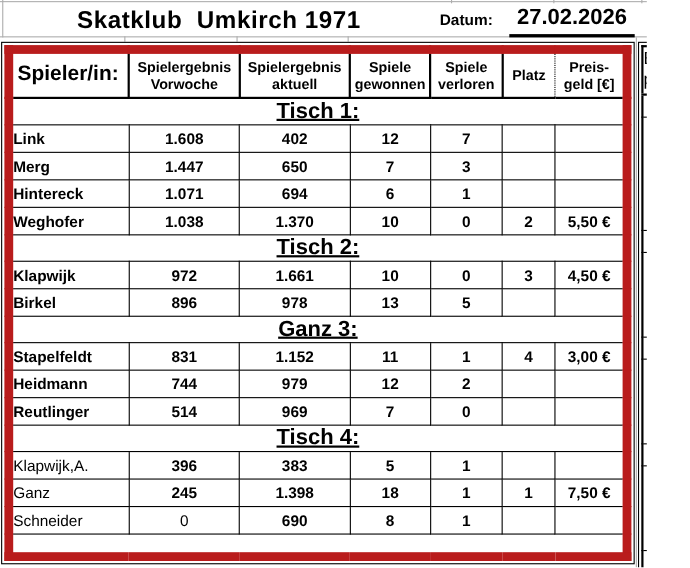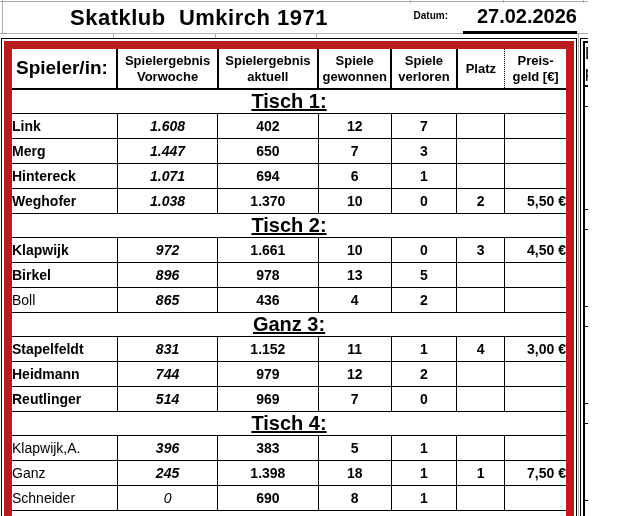--- a/index.html
+++ b/index.html
@@ -7,44 +7,44 @@
   body { font-family:"Liberation Sans", sans-serif; color:#000; }
   .sheet { position:relative; width:588px; height:516px; background:#fff; overflow:hidden; }
 
   
   .gl { position:absolute; background:#adadad; }
 
   
   .title { position:absolute; left:0; top:5px; width:398px; height:28px;
            font-size:22px; font-weight:bold; text-align:center; white-space:pre; letter-spacing:0.5px; }
   .datum-label { position:absolute; left:378px; top:10px; width:70px;
-           font-size:10px; font-weight:bold; text-align:right; }
+           font-size:14px; font-weight:bold; text-align:right; }
   .date-cell { position:absolute; left:463px; top:1px; width:114px; height:33px;
            line-height:31px; border-bottom:3px solid #000; font-size:20px; font-weight:bold;
-           text-align:right; background:transparent; }
+           text-align:center; background:transparent; }
 
   
   .main-wrap { position:absolute; left:1px; top:38px; width:576px;
            border:1px solid #000; padding:2px; background:#fff; }
   table.main { width:570px; table-layout:fixed; border-collapse:collapse; border:8px solid #b91c1c; }
   table.main th, table.main td { border:1px solid #000; padding:0; vertical-align:middle; }
   table.main th { border:2px solid #000; height:44px; font-size:13px; font-weight:bold;
            text-align:center; line-height:1.18; }
   table.main th.c0 { font-size:19px; text-align:left; padding-left:4px; }
   table.main th.platz { border-right:1px dotted #000; }
   table.main th.prize { border-left:1px dotted #000; }
   tr.row-tisch td { height:20px; border-left:2px solid #000; border-right:2px solid #000; }
   .ctisch { text-align:center; }
   .tisch-label { font-size:20px; font-weight:bold; text-decoration:underline; }
   tr.row-player td { height:25px; font-size:14px; }
   td.cname { text-align:left; padding-left:3px; }
   td.cnum  { text-align:center; }
-  td.prev  { border-left:3px double #000;font-style:italic; }
+  td.prev  { border-left:3px double #000; }
   td.platz { border-right:1px dotted #000; }
-  td.cprize{ border-left:1px dotted #000; text-align:right; padding-right:6px;margin-top:43px; }
+  td.cprize{ border-left:1px dotted #000; text-align:center; padding-right:6px;margin-top:43px; }
   .b { font-weight:bold; }
 
   
   .einge-wrap { position:absolute; left:580px; top:38px; width:44px;
            border:1px solid #000; padding:2px; background:#fff; }
   table.einge { width:38px; table-layout:fixed; border-collapse:collapse; border:2px solid #000; }
   table.einge th, table.einge td { border:1px solid #000; padding:0; vertical-align:middle; }
   table.einge th { height:44px; font-size:16px; font-weight:normal; 
            line-height:1.18; border-bottom:2px solid #000; }
   td.espacer { height:20px; }
@@ -147,29 +147,20 @@
           </tr>
           <tr class="row-player">
             <td class="cname b">Birkel</td>
             <td class="cnum prev b">896</td>
             <td class="cnum b">978</td>
             <td class="cnum b">13</td>
             <td class="cnum b">5</td>
             <td class="cnum platz b"></td>
             <td class="cprize b"></td>
           </tr>
-          <tr class="row-player">
-            <td class="cname">Boll</td>
-            <td class="cnum prev b">865</td>
-            <td class="cnum b">436</td>
-            <td class="cnum b">4</td>
-            <td class="cnum b">2</td>
-            <td class="cnum platz b"></td>
-            <td class="cprize b"></td>
-          </tr>
           <tr class="row-tisch">
             <td colspan="7" class="ctisch"><span class="tisch-label">Ganz 3:</span></td>
           </tr>
           <tr class="row-player">
             <td class="cname b">Stapelfeldt</td>
             <td class="cnum prev b">831</td>
             <td class="cnum b">1.152</td>
             <td class="cnum b">11</td>
             <td class="cnum b">1</td>
             <td class="cnum platz b">4</td>

